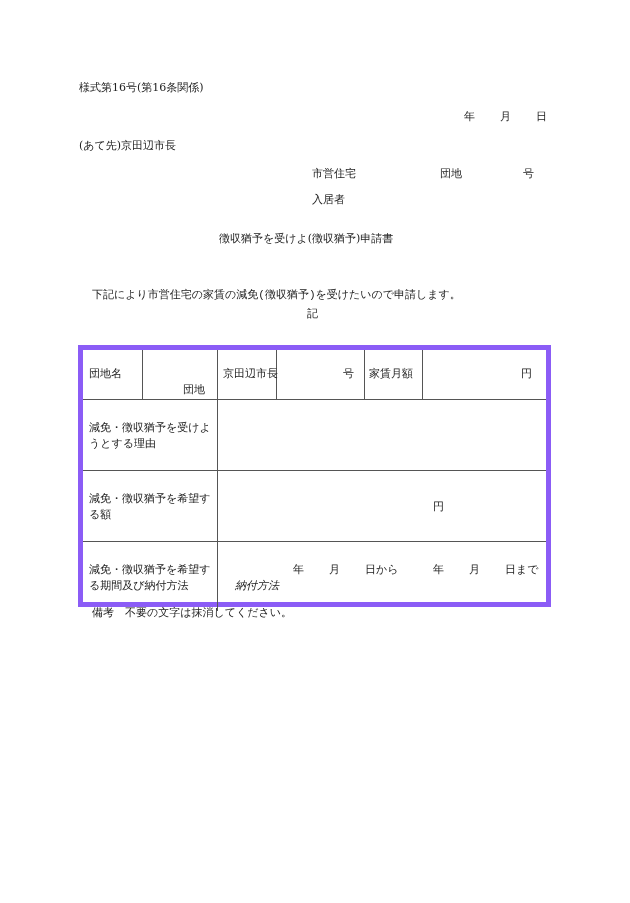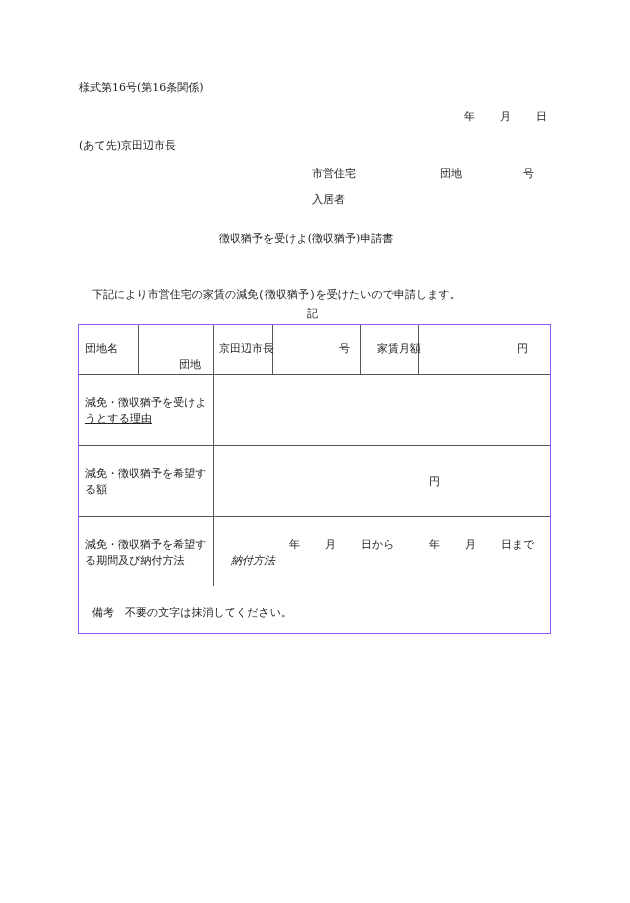--- a/index.html
+++ b/index.html
@@ -3,22 +3,22 @@
 <meta charset="utf-8">
 <style>
   html, body { margin: 0; padding: 0; background: #ffffff; }
   body {
     width: 630px; height: 903px; position: relative; overflow: hidden;
     font-family: "DejaVu Serif", "Liberation Serif", serif;
     color: #222222; font-size: 11px;
   }
   .abs { position: absolute; white-space: nowrap; line-height: 14px; text-align: center; }
   .tbl {
-    position: absolute; left: 78px; top: 324px; width: 473px; height: 310px;
-    border: 1px solid #8b5cf6; box-sizing: border-box;
+    position: absolute; left: 78px; top: 345px; width: 473px; height: 262px;
+    border: 5px solid #8b5cf6; box-sizing: border-box;
   }
   .hl { position: absolute; left: 0; right: 0; height: 0; border-top: 1px solid #555555; }
   .vl { position: absolute; width: 0; border-left: 1px solid #555555; }
   .cell-text { position: absolute; line-height: 16px; font-size: 11px; white-space: nowrap; }
 </style>
 </head>
 <body>
 
 <div class="abs" style="left:79px; top:81px;">様式第16号(第16条関係)</div>
 
@@ -56,27 +56,27 @@
   <div class="vl" style="left:339px; top:0; height:49px;"></div>
 
   <span class="cell-text" style="left:6px; top:16px;">団地名</span>
   <div style="position:absolute; left:60px; top:0; width:74px; height:49px;">
     <span class="cell-text" style="left:40px; top:32px;">団地</span>
   </div>
   <span class="cell-text" style="left:140px; top:16px;">京田辺市長</span>
   <div style="position:absolute; left:194px; top:0; width:87px; height:49px;">
     <span class="cell-text" style="left:66px; top:16px;">号</span>
   </div>
-  <span class="cell-text" style="left:286px; top:16px;margin-left:12px;">家賃月額</span>
+  <span class="cell-text" style="left:286px; top:16px;">家賃月額</span>
   <div style="position:absolute; left:340px; top:0; width:132px; height:49px;">
     <span class="cell-text" style="left:98px; top:16px;">円</span>
   </div>
 
   <span class="cell-text" style="left:6px; top:70px;">減免・徴収猶予を受けよ</span>
-  <span class="cell-text" style="left:6px; top:86px;text-decoration:underline;">うとする理由</span>
+  <span class="cell-text" style="left:6px; top:86px;">うとする理由</span>
   <div style="position:absolute; left:135px; top:50px; width:337px; height:70px;"></div>
 
   <span class="cell-text" style="left:6px; top:141px;">減免・徴収猶予を希望す</span>
   <span class="cell-text" style="left:6px; top:157px;">る額</span>
   <div style="position:absolute; left:135px; top:121px; width:337px; height:70px;">
     <span class="cell-text" style="left:215px; top:28px;">円</span>
   </div>
 
   <span class="cell-text" style="left:6px; top:212px;">減免・徴収猶予を希望す</span>
   <span class="cell-text" style="left:6px; top:228px;text-align:center;">る期間及び納付方法</span>

